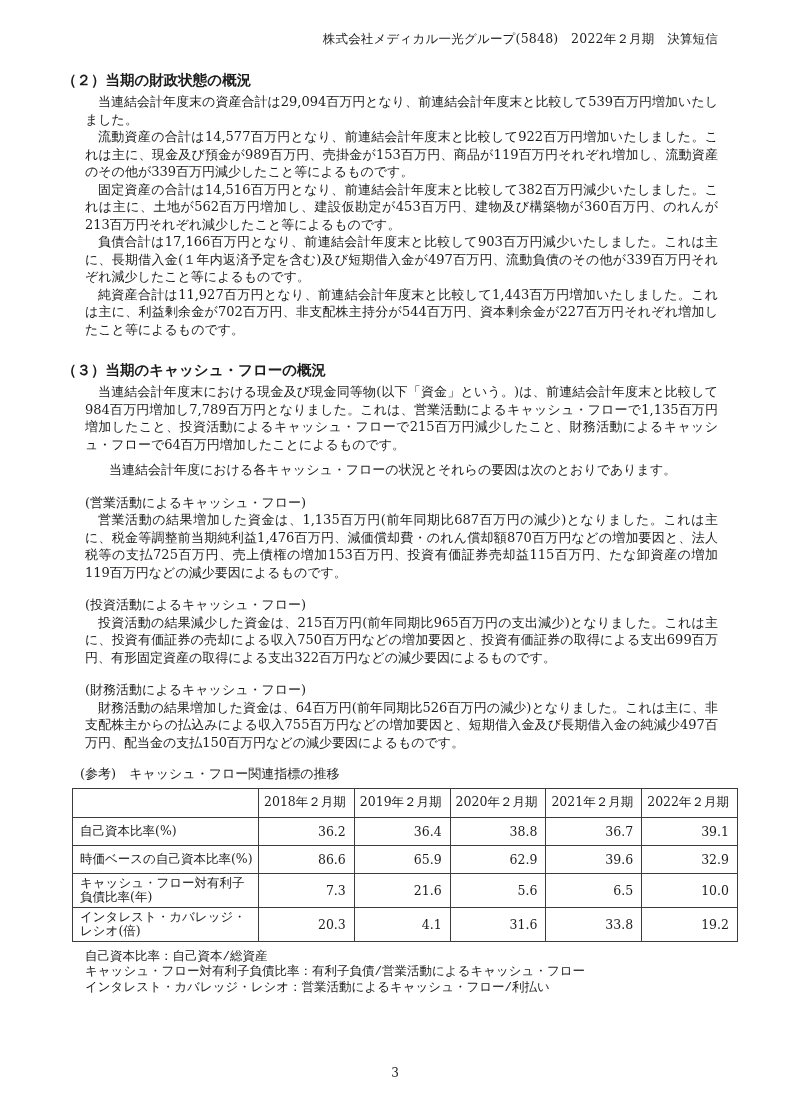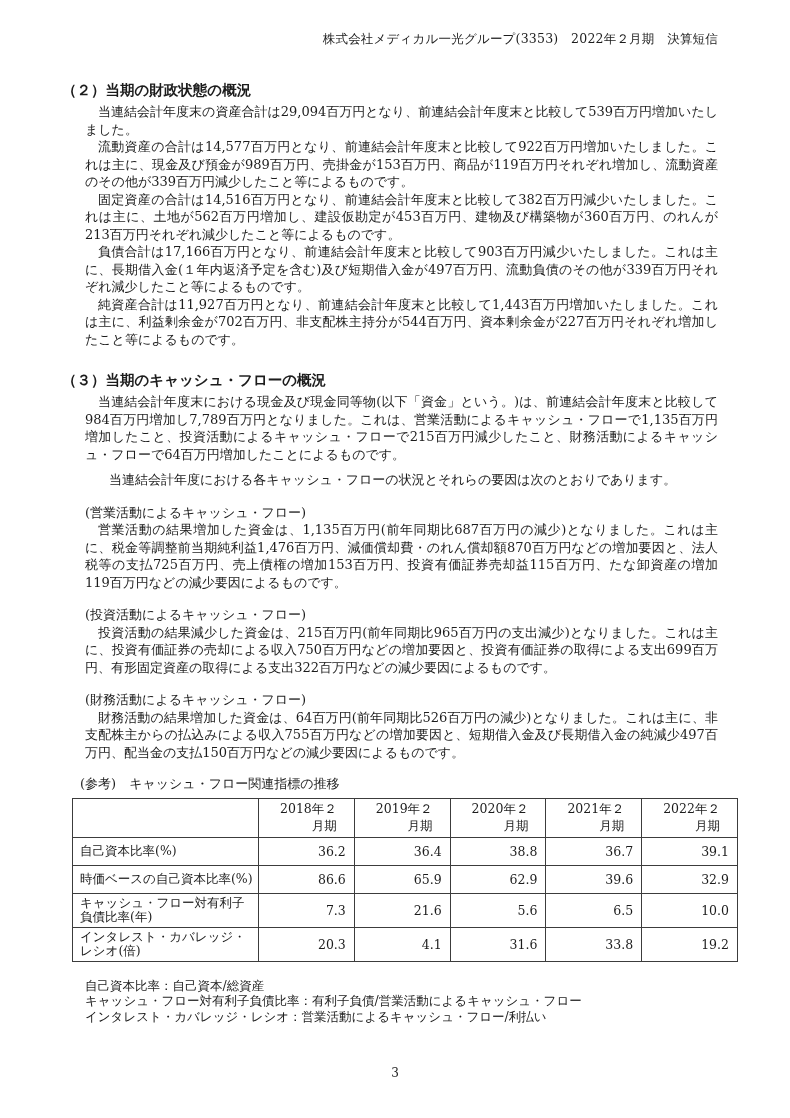--- a/index.html
+++ b/index.html
@@ -8,21 +8,21 @@
     width: 790px; height: 1118px;
     background: #ffffff;
     color: #1c1c1c;
     font-family: "DejaVu Serif", "Liberation Serif", serif;
   }
   .page { position: relative; width: 790px; height: 1118px; overflow: hidden; background: #fff; }
   .doc-header {
     position: absolute; top: 31px; left: 0; width: 718px;
     text-align: right; font-size: 12.5px; letter-spacing: 0.2px;
   }
-  .content { position: absolute; top: 80px; left: 62px; width: 656px; }
+  .content { position: absolute; top: 70px; left: 62px; width: 656px; }
   .section-heading {
     font-size: 14.5px; font-weight: bold; line-height: 19px;
     margin: 0 0 4px 0;
   }
   .section-3 { margin-top: 22px; }
   .body-block { margin-left: 23px; }
   .para {
     margin: 0; font-size: 13px; line-height: 17.5px;
     text-align: justify;
   }
@@ -32,43 +32,43 @@
   .ref-line { font-size: 13px; line-height: 17.5px; margin: 14px 0 5px 18px; }
   table.cf-table {
     border-collapse: collapse; table-layout: fixed;
     margin-left: 10px; width: 665px;
     font-size: 12.5px; color: #1c1c1c;
   }
   table.cf-table th, table.cf-table td { border: 1px solid #3c3c3c; }
   table.cf-table col.c-label { width: 186px; }
   table.cf-table col.c-val { width: 95.8px; }
   table.cf-table thead th {
-    font-weight: normal; text-align: right;
-    height: 29px; padding: 2px 17px;
+    font-weight: normal; text-align: left;
+    height: 29px; padding: 2px 5px;
   }
   table.cf-table tbody th {
     font-weight: normal; text-align: left;
     padding: 2px 4px 2px 7px; line-height: 14.5px; height: 28px; margin-left: 48px;
   }
   table.cf-table tbody td {
     text-align: right; padding: 2px 8px 2px 6px;
   }
-  .footnotes { margin: 16px 0 0 23px; }
+  .footnotes { margin: 8px 0 0 23px; font-family: Liberation Mono, monospace; }
   .footnote { margin: 0; font-size: 12.5px; line-height: 15.6px; }
   .page-number {
     position: absolute; top: 1066px; left: 0; width: 790px;
     text-align: center; font-size: 12px;
   }
 </style>
 </head>
 <body>
 
 <div class="page">
 
-  <div class="doc-header">株式会社メディカル一光グループ(3353)　2022年２月期　決算短信</div>
+  <div class="doc-header">株式会社メディカル一光グループ(5848)　2022年２月期　決算短信</div>
 
   <div class="content">
 
     <div>
       <div class="section-heading">（２）当期の財政状態の概況</div>
       <div class="body-block">
         <p class="para indent">当連結会計年度末の資産合計は29,094百万円となり、前連結会計年度末と比較して539百万円増加いたしました。</p>
         <p class="para indent">流動資産の合計は14,577百万円となり、前連結会計年度末と比較して922百万円増加いたしました。これは主に、現金及び預金が989百万円、売掛金が153百万円、商品が119百万円それぞれ増加し、流動資産のその他が339百万円減少したこと等によるものです。</p>
         <p class="para indent">固定資産の合計は14,516百万円となり、前連結会計年度末と比較して382百万円減少いたしました。これは主に、土地が562百万円増加し、建設仮勘定が453百万円、建物及び構築物が360百万円、のれんが213百万円それぞれ減少したこと等によるものです。</p>
         <p class="para indent">負債合計は17,166百万円となり、前連結会計年度末と比較して903百万円減少いたしました。これは主に、長期借入金(１年内返済予定を含む)及び短期借入金が497百万円、流動負債のその他が339百万円それぞれ減少したこと等によるものです。</p>

